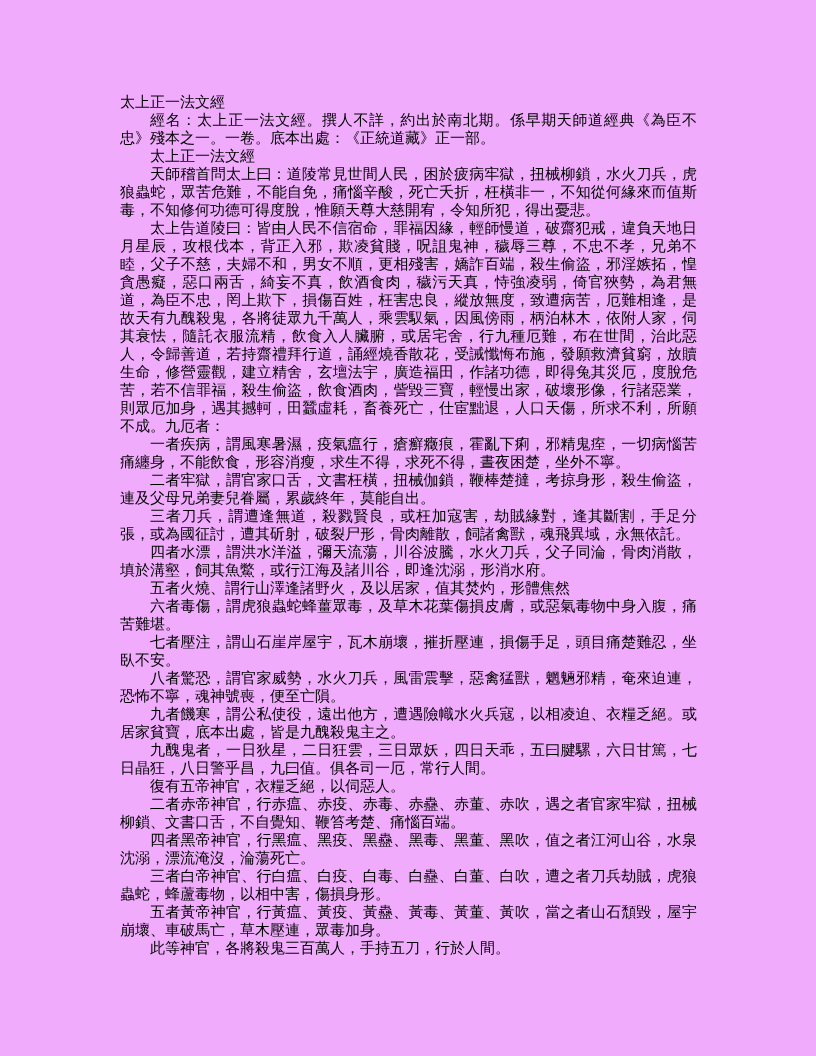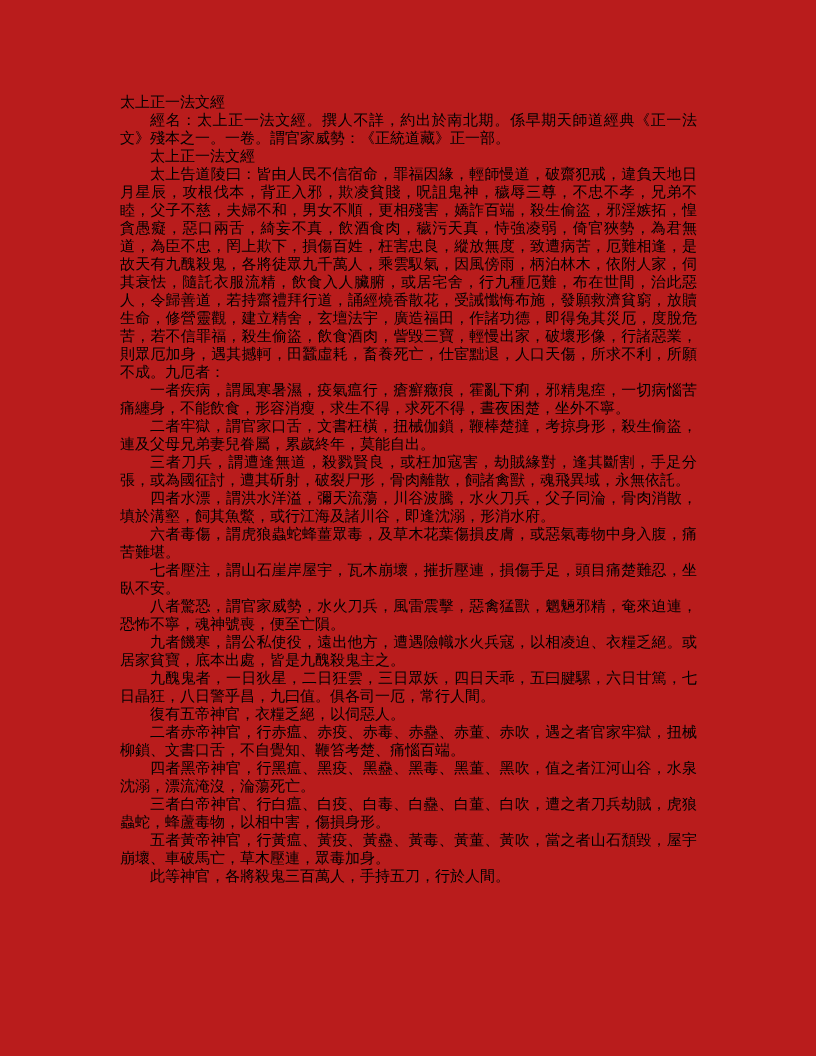--- a/index.html
+++ b/index.html
@@ -4,21 +4,21 @@
 <style>
   html, body {
     margin: 0;
     padding: 0;
     background: #ffffff;
   }
   .page {
     position: relative;
     width: 816px;
     height: 1056px;
-    background: #b91c1c;
+    background: #f0abfc;
     overflow: hidden;
     box-sizing: border-box;
     padding: 93px 119px 0 120px;
   }
   .text-block {
     width: 577px;
     color: #000000;
     font-family: "Liberation Serif", "DejaVu Serif", serif;
     font-size: 15px;
     line-height: 18px;
@@ -34,27 +34,29 @@
   .para.indent {
     text-indent: 2em;
   }
 </style>
 </head>
 <body>
 
 <div class="page">
   <div class="text-block">
       <p class="para">太上正一法文經</p>
-      <p class="para indent">經名：太上正一法文經。撰人不詳，約出於南北期。係早期天師道經典《正一法文》殘本之一。一卷。謂官家威勢：《正統道藏》正一部。</p>
+      <p class="para indent">經名：太上正一法文經。撰人不詳，約出於南北期。係早期天師道經典《為臣不忠》殘本之一。一卷。底本出處：《正統道藏》正一部。</p>
       <p class="para indent">太上正一法文經</p>
+      <p class="para indent">天師稽首問太上曰：道陵常見世間人民，困於疲病牢獄，扭械柳鎖，水火刀兵，虎狼蟲蛇，眾苦危難，不能自免，痛惱辛酸，死亡夭折，枉橫非一，不知從何緣來而值斯毒，不知修何功德可得度脫，惟願天尊大慈開宥，令知所犯，得出憂悲。</p>
       <p class="para indent">太上告道陵曰：皆由人民不信宿命，罪福因緣，輕師慢道，破齋犯戒，違負天地日月星辰，攻根伐本，背正入邪，欺凌貧賤，呪詛鬼神，穢辱三尊，不忠不孝，兄弟不睦，父子不慈，夫婦不和，男女不順，更相殘害，嬌詐百端，殺生偷盜，邪淫嫉拓，惶貪愚癡，惡口兩舌，綺妄不真，飲酒食肉，穢污天真，恃強凌弱，倚官狹勢，為君無道，為臣不忠，罔上欺下，損傷百姓，枉害忠良，縱放無度，致遭病苦，厄難相逢，是故天有九醜殺鬼，各將徒眾九千萬人，乘雲馭氣，因風傍雨，柄泊林木，依附人家，伺其衰怯，隨託衣服流精，飲食入人臟腑，或居宅舍，行九種厄難，布在世間，治此惡人，令歸善道，若持齋禮拜行道，誦經燒香散花，受誡懺悔布施，發願救濟貧窮，放贖生命，修營靈觀，建立精舍，玄壇法宇，廣造福田，作諸功德，即得兔其災厄，度脫危苦，若不信罪福，殺生偷盜，飲食酒肉，訾毀三寶，輕慢出家，破壞形像，行諸惡業，則眾厄加身，遇其撼軻，田蠶虛耗，畜養死亡，仕宦黜退，人口天傷，所求不利，所願不成。九厄者：</p>
       <p class="para indent">一者疾病，謂風寒暑濕，疫氣瘟行，瘡癬癥痕，霍亂下痢，邪精鬼痓，一切病惱苦痛纏身，不能飲食，形容消瘦，求生不得，求死不得，晝夜困楚，坐外不寧。</p>
       <p class="para indent">二者牢獄，謂官家口舌，文書枉橫，扭械伽鎖，鞭棒楚撻，考掠身形，殺生偷盜，連及父母兄弟妻兒眷屬，累歲終年，莫能自出。</p>
       <p class="para indent">三者刀兵，謂遭逢無道，殺戮賢良，或枉加寇害，劫賊緣對，逢其斷割，手足分張，或為國征討，遭其斫射，破裂尸形，骨肉離散，飼諸禽獸，魂飛異域，永無依託。</p>
       <p class="para indent">四者水漂，謂洪水洋溢，彌天流蕩，川谷波騰，水火刀兵，父子同淪，骨肉消散，填於溝壑，飼其魚鱉，或行江海及諸川谷，即逢沈溺，形消水府。</p>
+      <p class="para indent">五者火燒、謂行山澤逢諸野火，及以居家，值其焚灼，形體焦然</p>
       <p class="para indent">六者毒傷，謂虎狼蟲蛇蜂薑眾毒，及草木花葉傷損皮膚，或惡氣毒物中身入腹，痛苦難堪。</p>
       <p class="para indent">七者壓注，謂山石崖岸屋宇，瓦木崩壞，摧折壓連，損傷手足，頭目痛楚難忍，坐臥不安。</p>
       <p class="para indent">八者驚恐，謂官家威勢，水火刀兵，風雷震擊，惡禽猛獸，魍魎邪精，奄來迫連，恐怖不寧，魂神號喪，便至亡隕。</p>
       <p class="para indent">九者饑寒，謂公私使役，遠出他方，遭遇險幟水火兵寇，以相凌迫、衣糧乏絕。或居家貧寶，底本出處，皆是九醜殺鬼主之。</p>
       <p class="para indent">九醜鬼者，一日狄星，二日狂雲，三日眾妖，四日天乖，五曰腱騾，六日甘篤，七日晶狂，八日警乎昌，九曰值。俱各司一厄，常行人間。</p>
       <p class="para indent">復有五帝神官，衣糧乏絕，以伺惡人。</p>
       <p class="para indent">二者赤帝神官，行赤瘟、赤疫、赤毒、赤蠱、赤董、赤吹，遇之者官家牢獄，扭械柳鎖、文書口舌，不自覺知、鞭笞考楚、痛惱百端。</p>
       <p class="para indent">四者黑帝神官，行黑瘟、黑疫、黑蠱、黑毒、黑董、黑吹，值之者江河山谷，水泉沈溺，漂流淹沒，淪蕩死亡。</p>
       <p class="para indent">三者白帝神官、行白瘟、白疫、白毒、白蠱、白董、白吹，遭之者刀兵劫賊，虎狼蟲蛇，蜂蘆毒物，以相中害，傷損身形。</p>
       <p class="para indent">五者黃帝神官，行黃瘟、黃疫、黃蠱、黃毒、黃董、黃吹，當之者山石頹毀，屋宇崩壞、車破馬亡，草木壓連，眾毒加身。</p>

